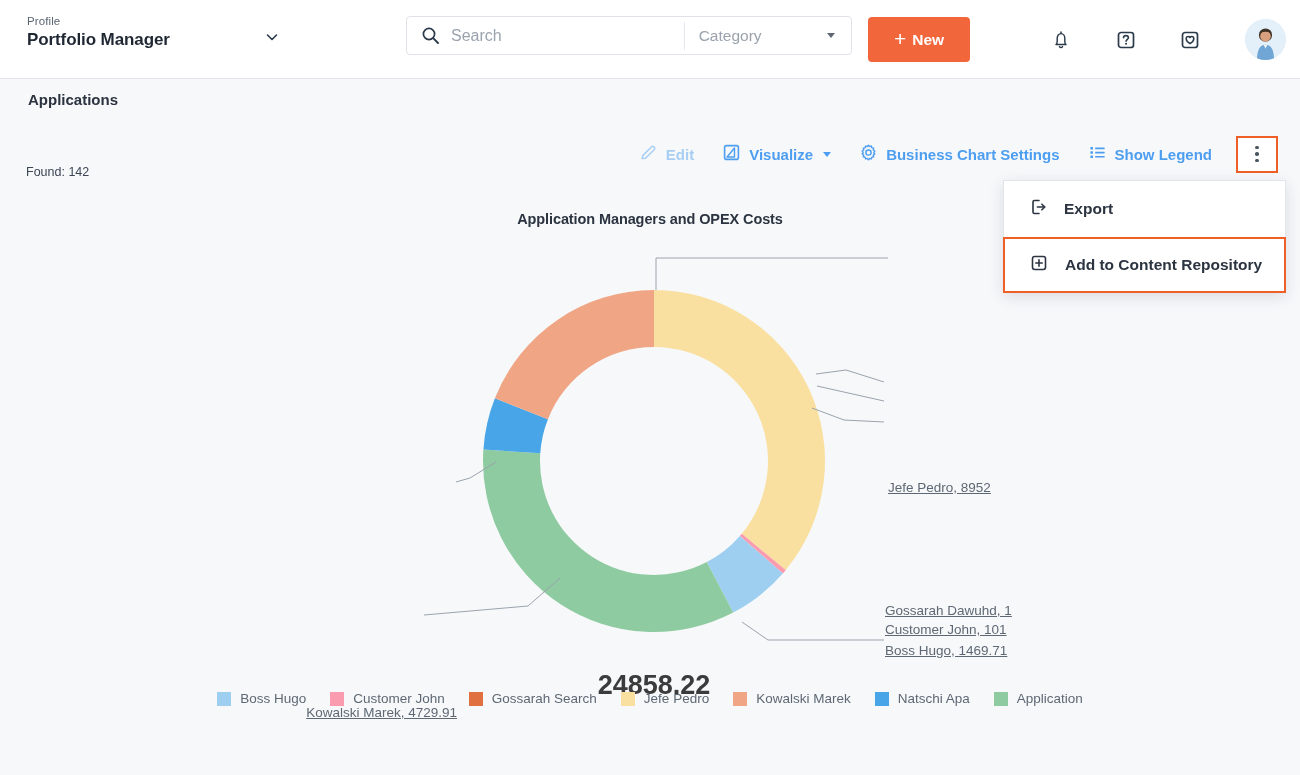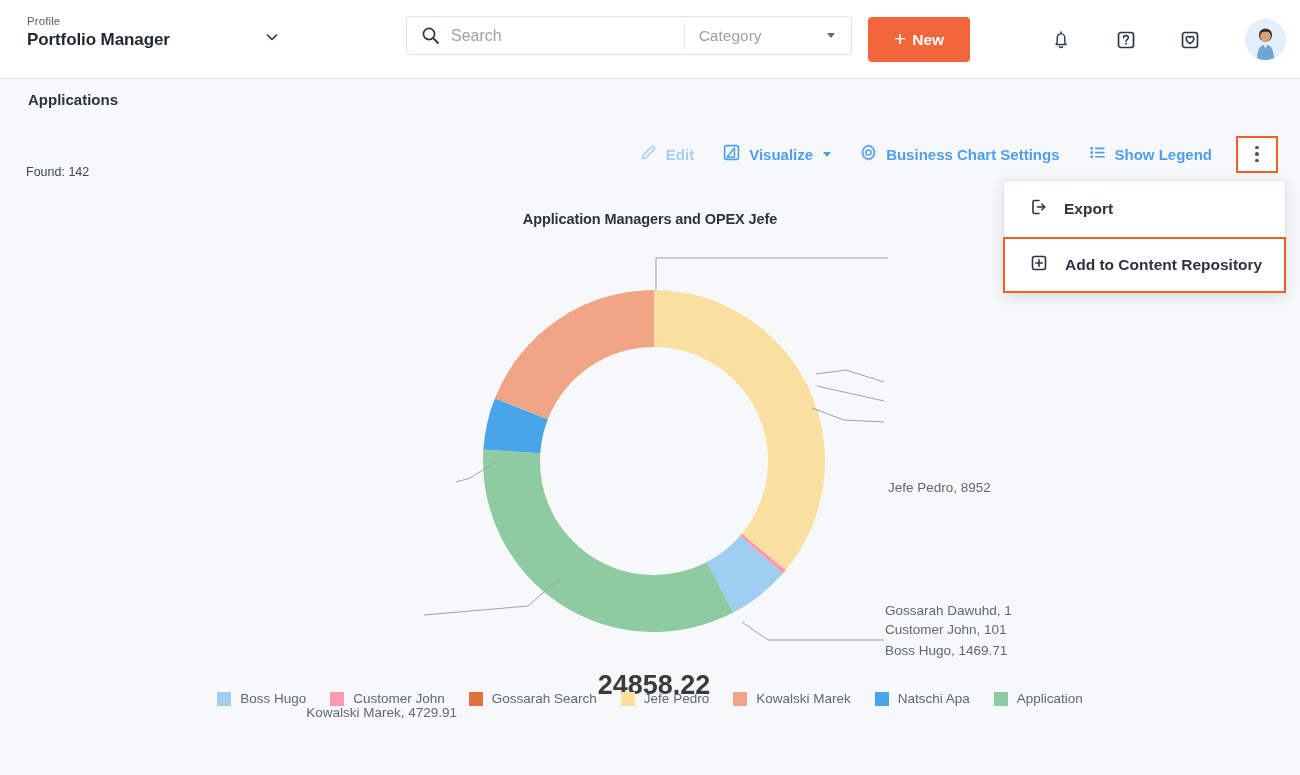--- a/index.html
+++ b/index.html
@@ -158,20 +158,21 @@
   }
   .donut-center {
     position: absolute; left: 534px; top: 440px;
     width: 240px; text-align: center;
     font-size: 27px; font-weight: 700; color: #3b3b3b;
   }
   .lbl {
     position: absolute;
     font-size: 13.5px; color: #5e6874;
     white-space: nowrap;
+    text-decoration: underline;
   }
   .lbl.r { text-align: left; }
   .lbl.l { text-align: right; }
 
   
   .legend {
     position: absolute; left: 0; right: 0; top: 691px;
     display: flex; justify-content: center; align-items: center;
     gap: 24px;
   }
@@ -327,21 +328,21 @@
       <svg width="20" height="20" viewBox="0 0 20 20">
         <rect x="3.5" y="3.5" width="13" height="13" rx="2.2" fill="none" stroke="#2b3440" stroke-width="1.6"></rect>
         <line x1="10" y1="6.8" x2="10" y2="13.2" stroke="#2b3440" stroke-width="1.6" stroke-linecap="round"></line>
         <line x1="6.8" y1="10" x2="13.2" y2="10" stroke="#2b3440" stroke-width="1.6" stroke-linecap="round"></line>
       </svg>
     </span>
     <span>Add to Content Repository</span>
   </div>
 </div>
 
-<div class="chart-title">Application Managers and OPEX Jefe</div>
+<div class="chart-title">Application Managers and OPEX Costs</div>
 
 <div class="chart-area">
   <svg width="1300" height="450" viewBox="0 0 1300 450">
     <g id="slices">
         <path d="M 654 60 A 171 171 0 0 1 785.6660037997833 340.1103269328593 L 741.7773358665222 303.74021795523953 A 114 114 0 0 0 654 117 Z" fill="#fae0a0"></path>
         <path d="M 785.6660037997833 340.1103269328593 A 171 171 0 0 1 785.6384198851471 340.14360453156064 L 741.758946590098 303.7624030210404 A 114 114 0 0 0 741.7773358665222 303.74021795523953 Z" fill="#e0703f"></path>
         <path d="M 785.6384198851471 340.14360453156064 A 171 171 0 0 1 782.8094261449514 343.4683588224186 L 739.8729507633009 305.97890588161243 A 114 114 0 0 0 741.758946590098 303.7624030210404 Z" fill="#fb9bb0"></path>
         <path d="M 782.8094261449514 343.4683588224186 A 171 171 0 0 1 733.1954461643431 382.55553868740867 L 706.7969641095622 332.03702579160574 A 114 114 0 0 0 739.8729507633009 305.97890588161243 Z" fill="#9ecff0"></path>
         <path d="M 733.1954461643431 382.55553868740867 A 171 171 0 0 1 483.3870907136171 219.50064415558487 L 540.2580604757447 223.3337627703899 A 114 114 0 0 0 706.7969641095622 332.03702579160574 Z" fill="#8fcba0"></path>
         <path d="M 483.3870907136171 219.50064415558487 A 171 171 0 0 1 494.8970852615248 168.33212528159657 L 547.9313901743499 189.22141685439772 A 114 114 0 0 0 540.2580604757447 223.3337627703899 Z" fill="#48a5e8"></path>

